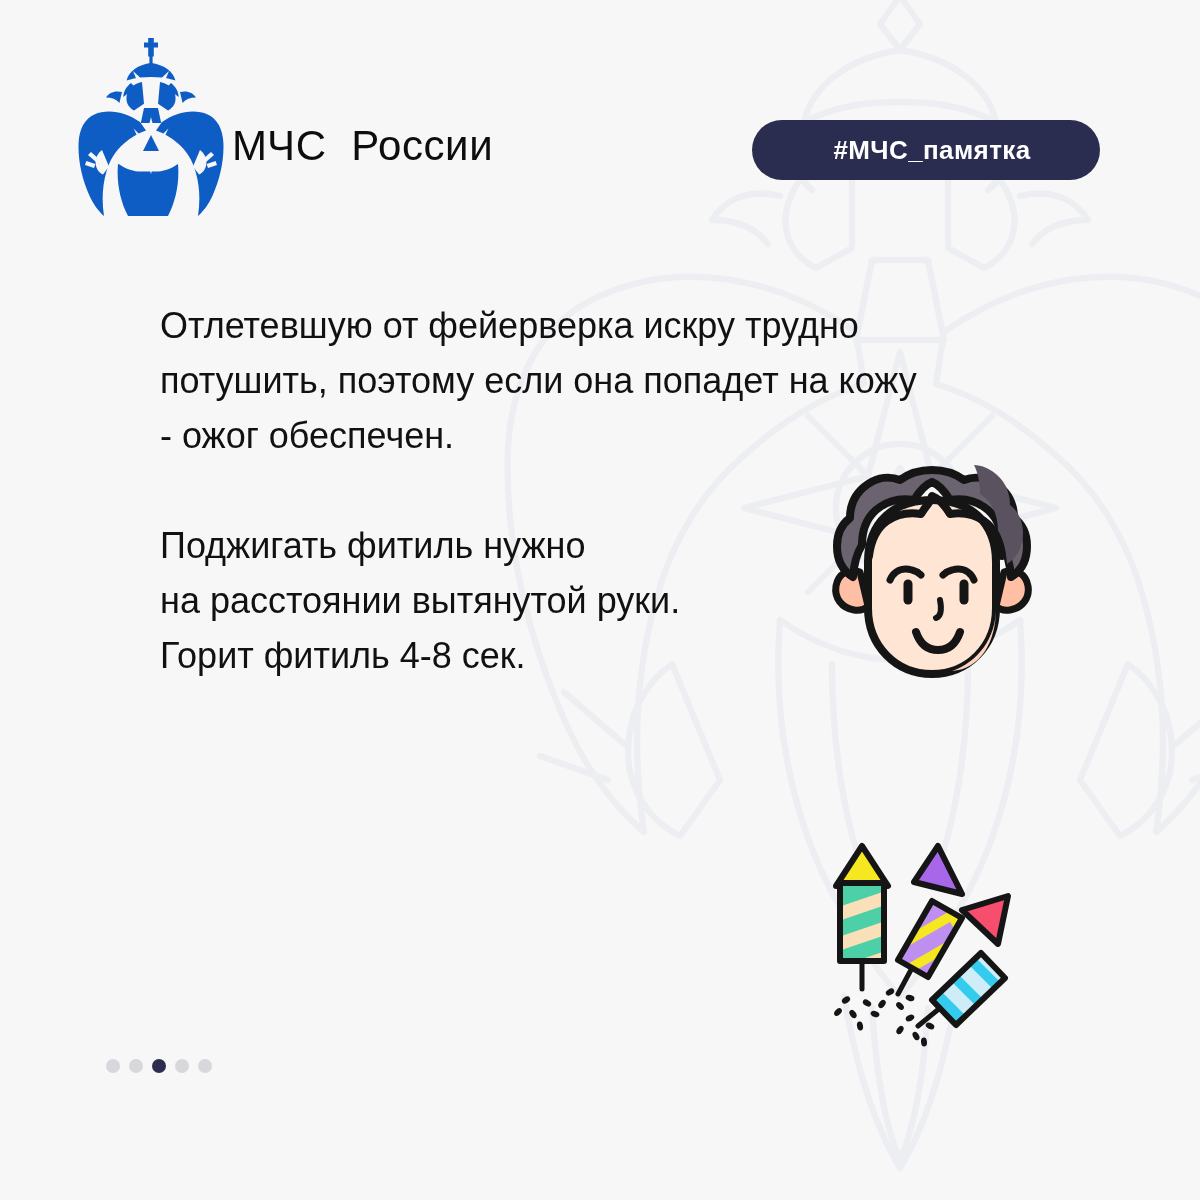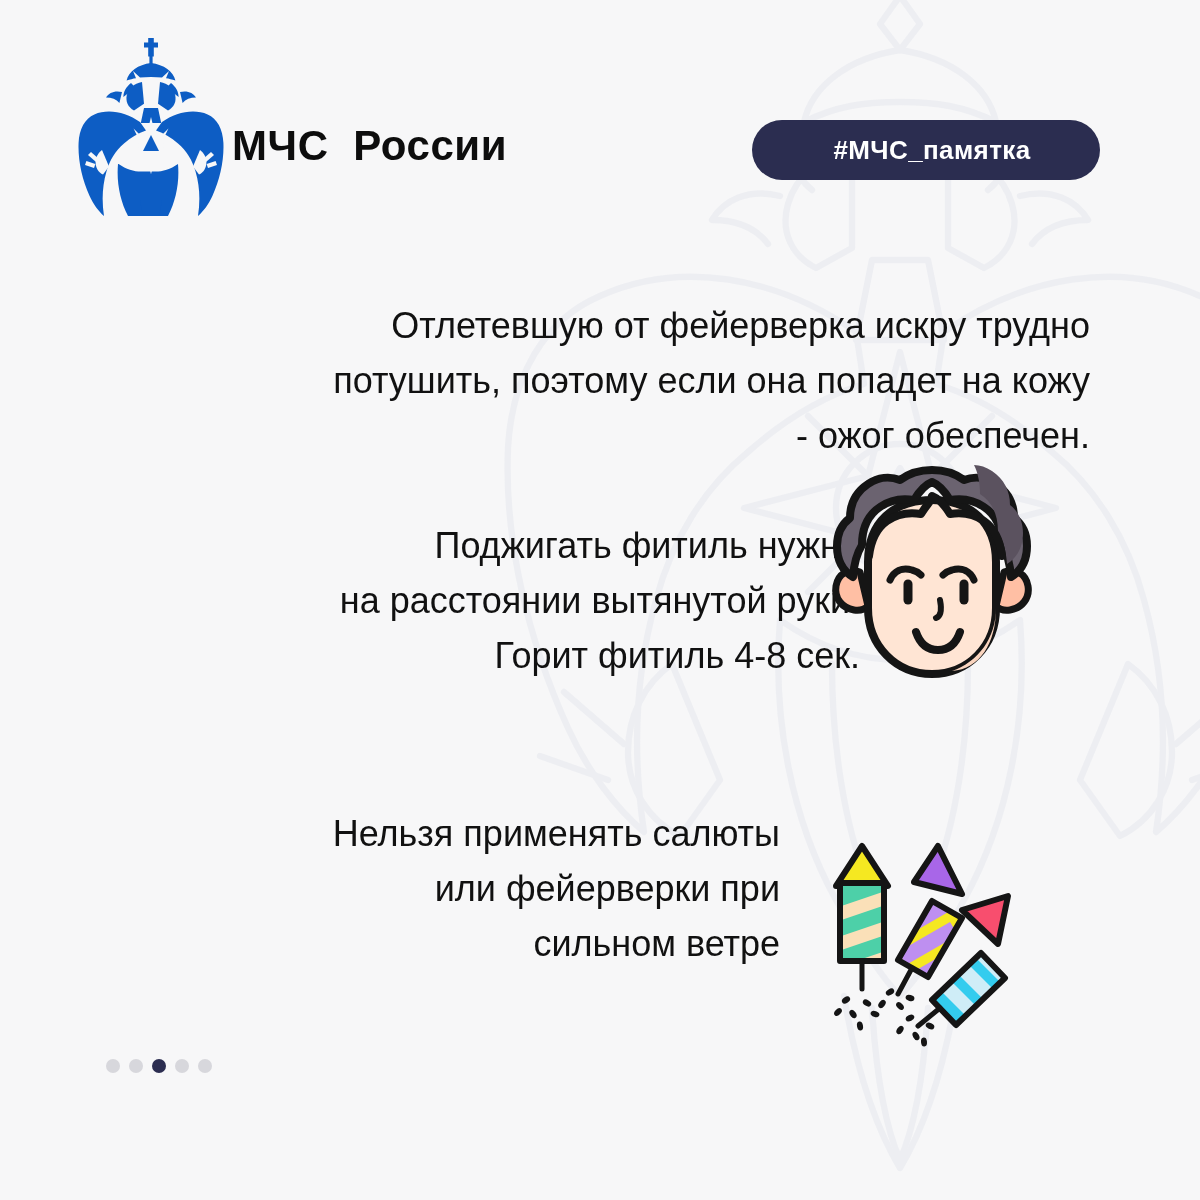--- a/index.html
+++ b/index.html
@@ -45,21 +45,21 @@
     left: 78px;
     top: 34px;
     width: 146px;
     height: 182px;
   }
   #brand-title {
     position: absolute;
     left: 232px;
     top: 122px;
     font-size: 42px;
-    font-weight: bold;
+    font-weight: normal;
     color: #0d0d0d;
     letter-spacing: 0.6px;
     white-space: pre;
   }
   #hashtag-badge {
     position: absolute;
     left: 752px;
     top: 120px;
     width: 348px;
     height: 60px;
@@ -79,21 +79,20 @@
 
   
   .text-block {
     position: absolute;
     left: 160px;
     color: #111111;
     font-size: 36px;
     line-height: 55px;
     font-weight: normal;
     white-space: pre-line;
-    text-align: right;
   }
   #para-1 { top: 298px; width: 930px; }
   #para-2 { top: 518px; width: 700px; }
   #para-3 { top: 806px; width: 620px; }
 
   
   #face-illustration {
     position: absolute;
     left: 812px;
     top: 452px;
@@ -237,23 +236,20 @@
   </div>
 
   <div id="para-1" class="text-block">Отлетевшую от фейерверка искру трудно
 потушить, поэтому если она попадет на кожу
 - ожог обеспечен.</div>
 
   <div id="para-2" class="text-block">Поджигать фитиль нужно
 на расстоянии вытянутой руки.
 Горит фитиль 4-8 сек.</div>
 
-  <div id="para-3" class="text-block">Нельзя применять салюты
-или фейерверки при
-сильном ветре</div>
 
   <svg id="face-illustration" viewBox="0 0 240 250" xmlns="http://www.w3.org/2000/svg">
 
     <g>
       <path d="M48 120 c-12 -4 -22 2 -24 14 c-2 12 6 22 18 24 c6 1 11 -1 14 -4 z" fill="#ffbfa4" stroke="#151515" stroke-width="7" stroke-linejoin="round"></path>
       <path d="M192 120 c12 -4 22 2 24 14 c2 12 -6 22 -18 24 c-6 1 -11 -1 -14 -4 z" fill="#ffbfa4" stroke="#151515" stroke-width="7" stroke-linejoin="round"></path>
     </g>
 
     <path d="M120 48 c-38 0 -64 22 -64 62 v46 c0 38 28 66 64 66 c36 0 64 -28 64 -66 v-46
              c0 -40 -26 -62 -64 -62 z" fill="#ffe5d4" stroke="#151515" stroke-width="8" stroke-linejoin="round"></path>

